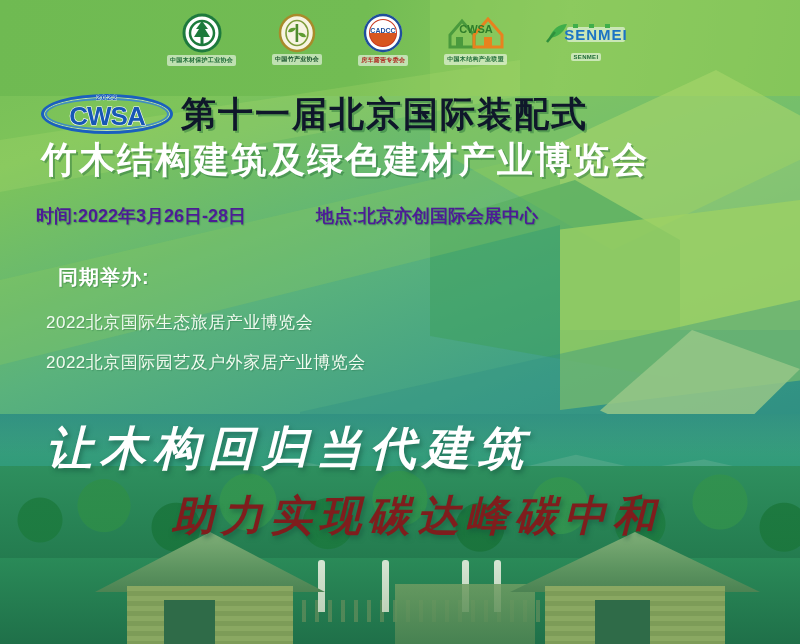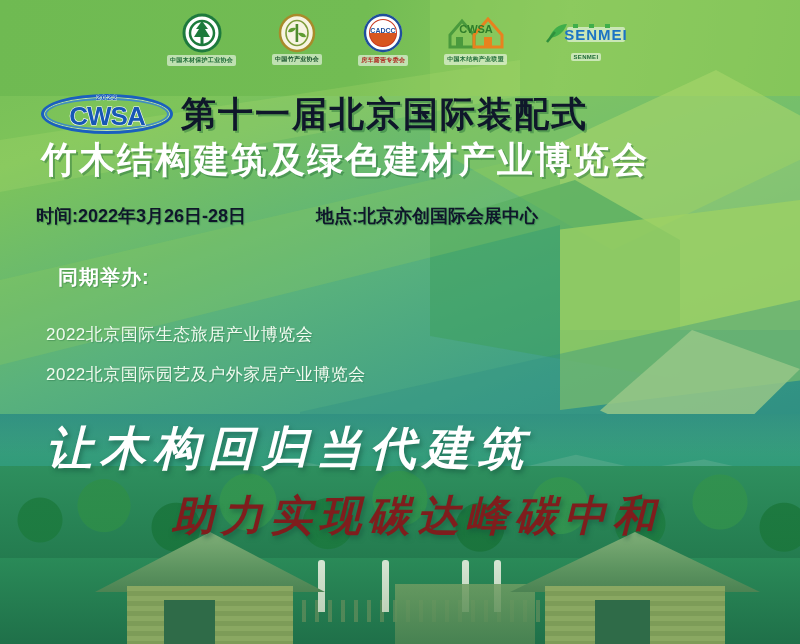--- a/index.html
+++ b/index.html
@@ -117,27 +117,27 @@
   .smie .yr { position:absolute; top:1px; left:50%; transform:translateX(-50%);
     font-size:8px; font-weight:bold; color:#1757b5; -webkit-text-stroke:.6px #fff;
     paint-order:stroke fill; letter-spacing:1px; }
   .title-main { font-size:35px; font-weight:bold; color:#0f172a; letter-spacing:2px;
     text-shadow:2px 2px 0 rgba(37,110,58,.45); line-height:1.05; white-space:nowrap; }
   .title-sub { font-size:36px; font-weight:bold; color:#ffffff; letter-spacing:2px;
     text-shadow:2px 2px 0 rgba(37,110,58,.45); line-height:1.1; margin-top:4px;
     white-space:nowrap; }
 
   .meta { position:absolute; left:36px; top:204px; width:740px;
-    display:flex; gap:70px; font-size:18px; color:#0f172a; font-weight:bold;
+    display:flex; gap:70px; font-size:18px; color:#4c1d95; font-weight:bold;
     text-shadow:1px 1px 1px rgba(30,100,60,.4); white-space:nowrap; }
 
   .concurrent { position:absolute; left:46px; top:264px; width:520px; }
   .concurrent .ch { font-size:20px; font-weight:bold; color:#ffffff; letter-spacing:1px;
     text-shadow:1px 1px 1px rgba(30,100,60,.4);margin-left:12px; }
-  .concurrent ul { list-style:none; margin-top:32px; }
+  .concurrent ul { list-style:none; margin-top:20px; }
   .concurrent li { font-size:17px; color:#f2fbf0; letter-spacing:.5px; margin-bottom:17px;
     text-shadow:1px 1px 1px rgba(30,100,60,.35); white-space:nowrap; }
 
   
   .slogan1 { position:absolute; left:46px; top:418px; font-size:46px; color:#ffffff;
     font-weight:bold; letter-spacing:8px; font-family:"DejaVu Serif","Liberation Serif",serif;
     font-style:italic; text-shadow:2px 3px 5px rgba(18,80,60,.55); white-space:nowrap;text-align:center; }
   .slogan2 { position:absolute; left:172px; top:488px; font-size:42px; color:#7f1d1d;
     font-weight:bold; letter-spacing:7px; font-family:"DejaVu Serif","Liberation Serif",serif;
     font-style:italic; text-shadow:2px 3px 5px rgba(18,80,60,.55); white-space:nowrap; }

